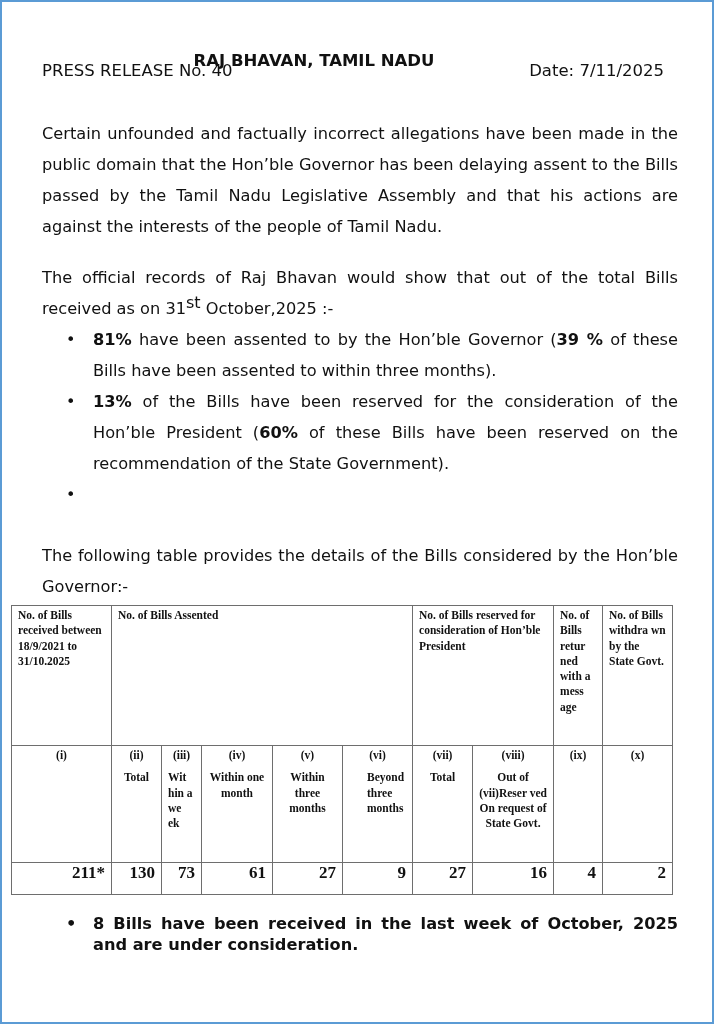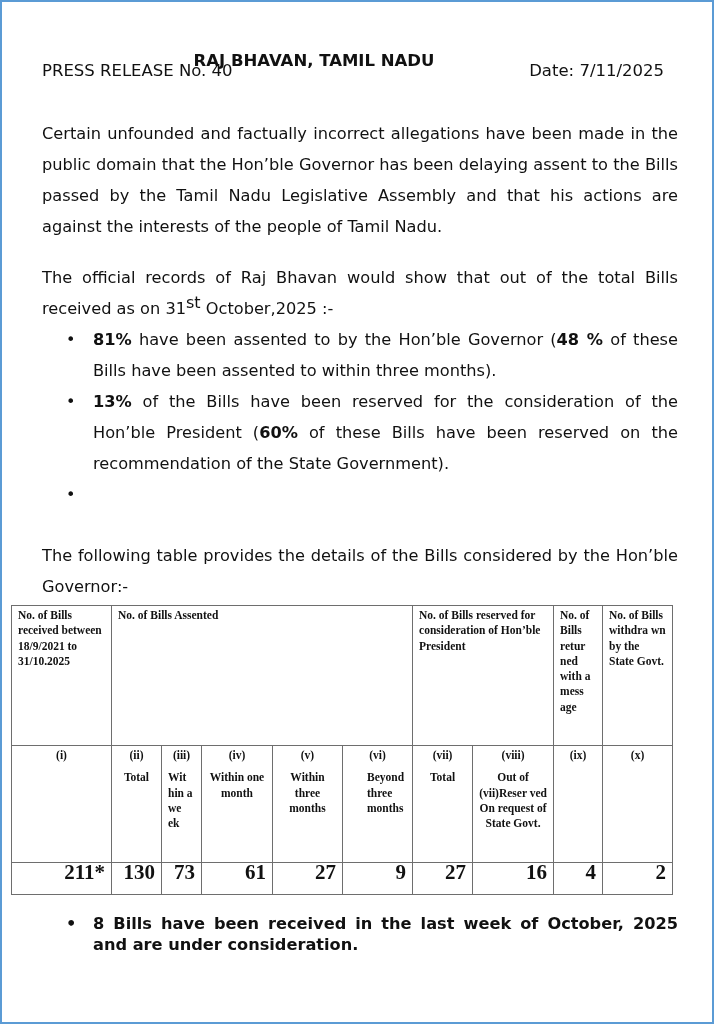--- a/index.html
+++ b/index.html
@@ -49,21 +49,21 @@
     font-family: Liberation Serif, serif; font-weight: bold; font-size: 11.5px;
     line-height: 15.3px;
   }
   table.bills td {
     border: 1px solid #6e6e6e; vertical-align: top; padding: 2px 6px;
   }
   .hdr-row td { height: 135px; }
   .sub-row td { height: 112px; text-align: center; padding-top: 2px; }
   .sub-row td .num { display: block; margin-bottom: 7px; }
   .data-row td {
-    height: 27px; text-align: right; font-size: 21px; vertical-align: middle;
+    height: 27px; text-align: right; font-size: 17px; vertical-align: middle;
     padding: 0 7px;
   }
   .left-txt { text-align: left; }
   .center-txt { }
 
   .final {
     position: absolute; left: 42px; width: 636px; top: 913px;
     font-weight: bold; font-size: 16.2px; line-height: 21px;
   }
   .final .dot { position: absolute; left: 24px; top: 0; }
@@ -81,21 +81,21 @@
   <span>Date: 7/11/2025</span>
 </div>
 
 <div class="para p1">Certain unfounded and factually incorrect allegations have been made in the public domain that the Hon’ble Governor has been delaying assent to the Bills passed by the Tamil Nadu Legislative Assembly and that his actions are against the interests of the people of Tamil Nadu.</div>
 
 <div class="para p2"><span>The official records of Raj Bhavan would show that out of the total Bills received as on 31</span><sup>st</sup><span> October,2025 :-</span></div>
 
 <ul class="bullets">
   <li>
     <span class="dot">•</span>
-    <b>81%</b><span> have been assented to by the Hon’ble Governor (</span><b>48 %</b><span> of these Bills have been assented to within three months).</span>
+    <b>81%</b><span> have been assented to by the Hon’ble Governor (</span><b>39 %</b><span> of these Bills have been assented to within three months).</span>
   </li>
   <li>
     <span class="dot">•</span>
     <b>13%</b><span> of the Bills have been reserved for the consideration of the Hon’ble President (</span><b>60%</b><span> of these Bills have been reserved on the recommendation of the State Government).</span>
   </li>
   <li>
     <span class="dot">•</span>
   </li>
 </ul>
 

